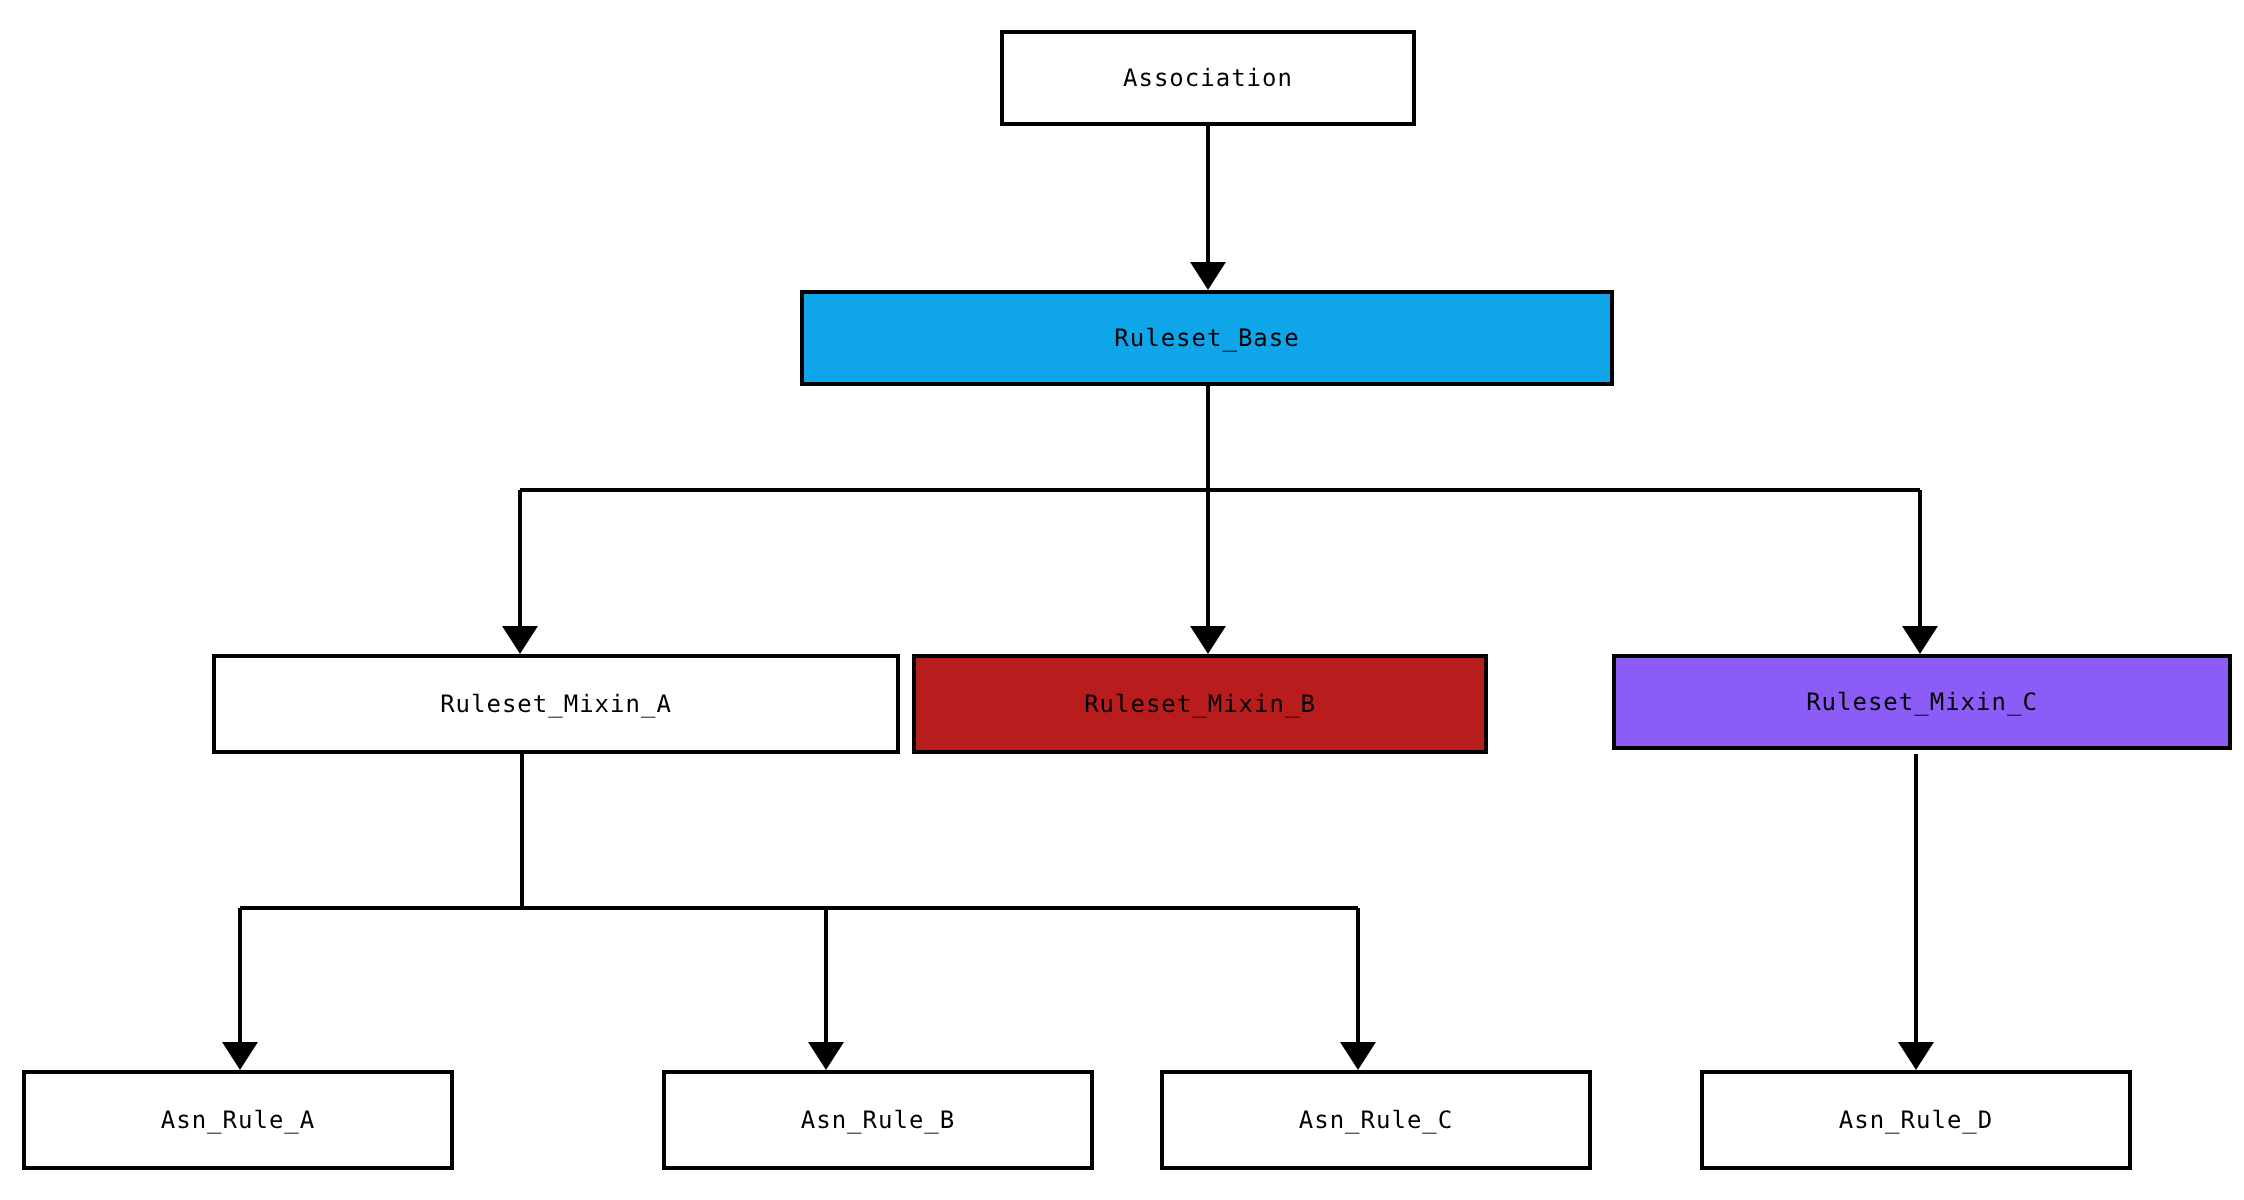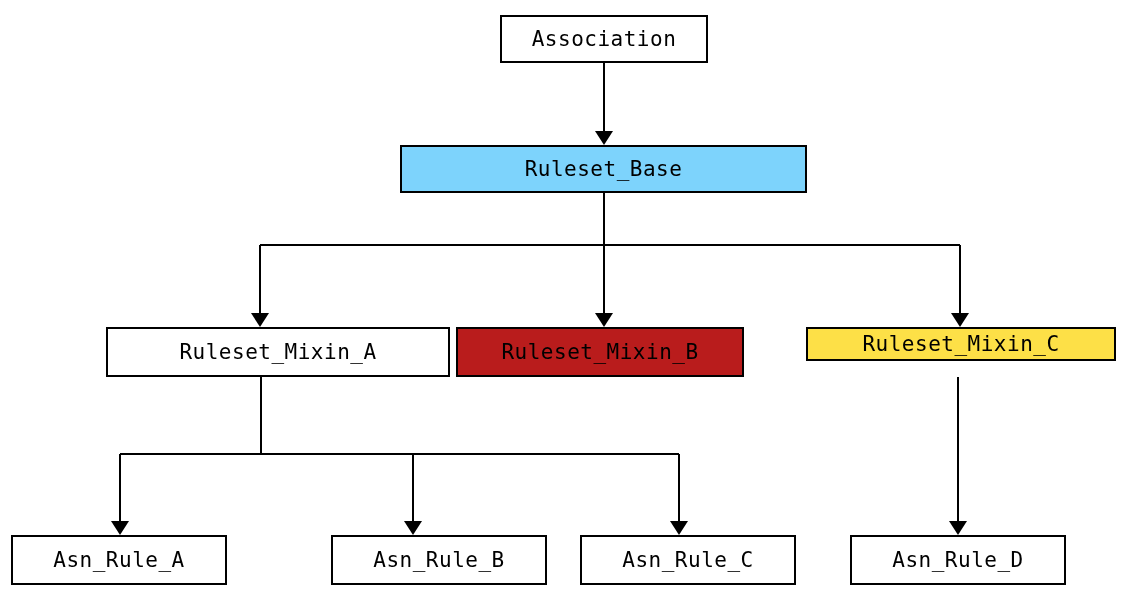--- a/index.html
+++ b/index.html
@@ -28,21 +28,21 @@
     box-sizing: border-box;
     border: 2px solid #000000;
     background: #ffffff;
     display: flex;
     align-items: center;
     justify-content: center;
     z-index: 2;
   }
   .node-label {
     font-family: "DejaVu Sans Mono", "Liberation Mono", monospace;
-    font-size: 21px;
+    font-size: 12px;
     line-height: 1;
     color: #000000;
     letter-spacing: 0.5px;
     white-space: nowrap;
     user-select: none;
   }
 </style>
 </head>
 <body>
 
@@ -68,33 +68,33 @@
       <line x1="413" y1="454" x2="413" y2="521" stroke="#000000" stroke-width="2" shape-rendering="crispEdges"></line>
       <polygon points="404,521 422,521 413,535" fill="#000000"></polygon>
       <line x1="679" y1="454" x2="679" y2="521" stroke="#000000" stroke-width="2" shape-rendering="crispEdges"></line>
       <polygon points="670,521 688,521 679,535" fill="#000000"></polygon>
     </svg>
 
   <div class="node-box" style="left: 500px; top: 15px; width: 208px; height: 48px; border-color: rgb(0, 0, 0); background: rgb(255, 255, 255); border-width: 2px;">
     <span class="node-label">Association</span>
   </div>
 
-  <div class="node-box" style="left: 400px; top: 145px; width: 407px; height: 48px; border-color: rgb(0, 0, 0); background: #7dd3fc; border-width: 2px;">
+  <div class="node-box" style="left: 400px; top: 145px; width: 407px; height: 48px; border-color: rgb(0, 0, 0); background: #0ea5e9; border-width: 2px;">
     <span class="node-label">Ruleset_Base</span>
   </div>
 
   <div class="node-box" style="left: 106px; top: 327px; width: 344px; height: 50px; border-color: rgb(0, 0, 0); background: rgb(255, 255, 255); border-width: 2px;">
     <span class="node-label">Ruleset_Mixin_A</span>
   </div>
 
   <div class="node-box" style="left: 456px; top: 327px; width: 288px; height: 50px; border-color: rgb(0, 0, 0); background: #b91c1c; border-width: 2px;">
     <span class="node-label">Ruleset_Mixin_B</span>
   </div>
 
-  <div class="node-box" style="left: 806px; top: 327px; width: 310px; height: 34px; border-color: rgb(0, 0, 0); background: #fde047; border-width: 2px;">
+  <div class="node-box" style="left: 806px; top: 327px; width: 310px; height: 48px; border-color: rgb(0, 0, 0); background: #8b5cf6; border-width: 2px;">
     <span class="node-label">Ruleset_Mixin_C</span>
   </div>
 
   <div class="node-box" style="left: 11px; top: 535px; width: 216px; height: 50px; border-color: rgb(0, 0, 0); background: rgb(255, 255, 255); border-width: 2px;">
     <span class="node-label">Asn_Rule_A</span>
   </div>
 
   <div class="node-box" style="left: 303px; top: 535px; width: 216px; height: 50px; border-color: rgb(0, 0, 0); background: rgb(255, 255, 255); border-width: 2px; margin-left: 28px;">
     <span class="node-label">Asn_Rule_B</span>
   </div>

